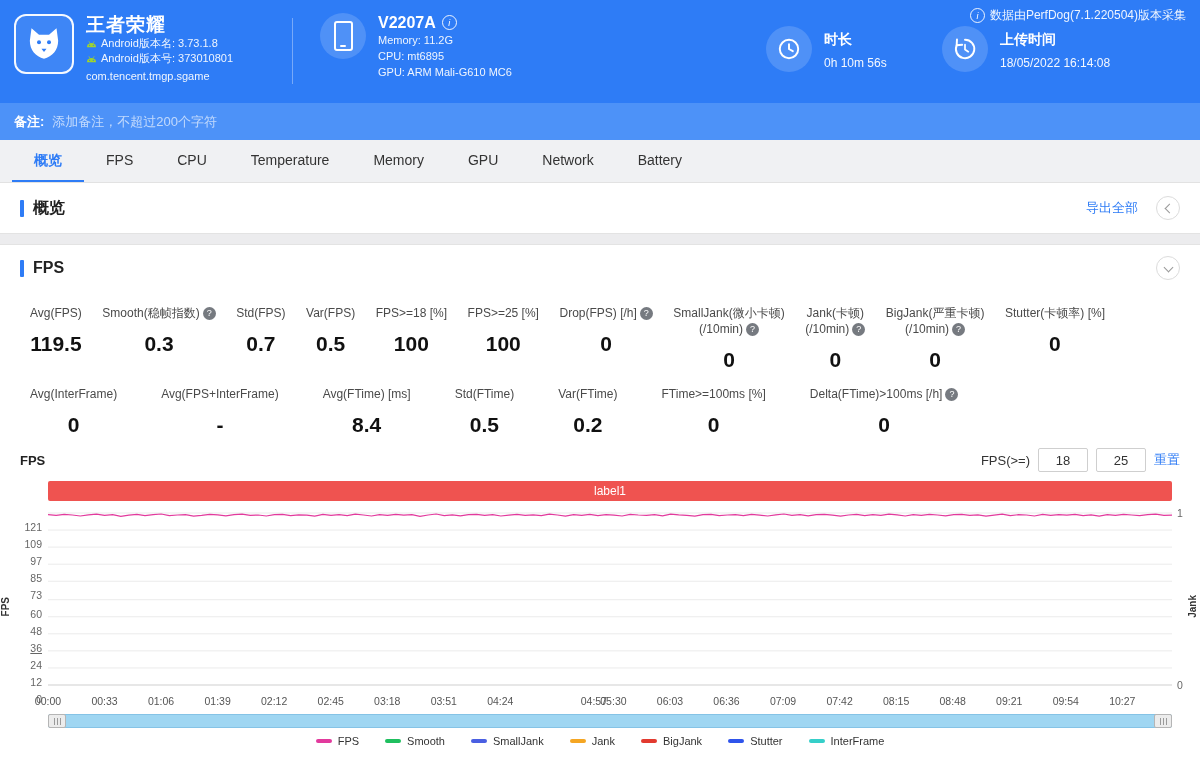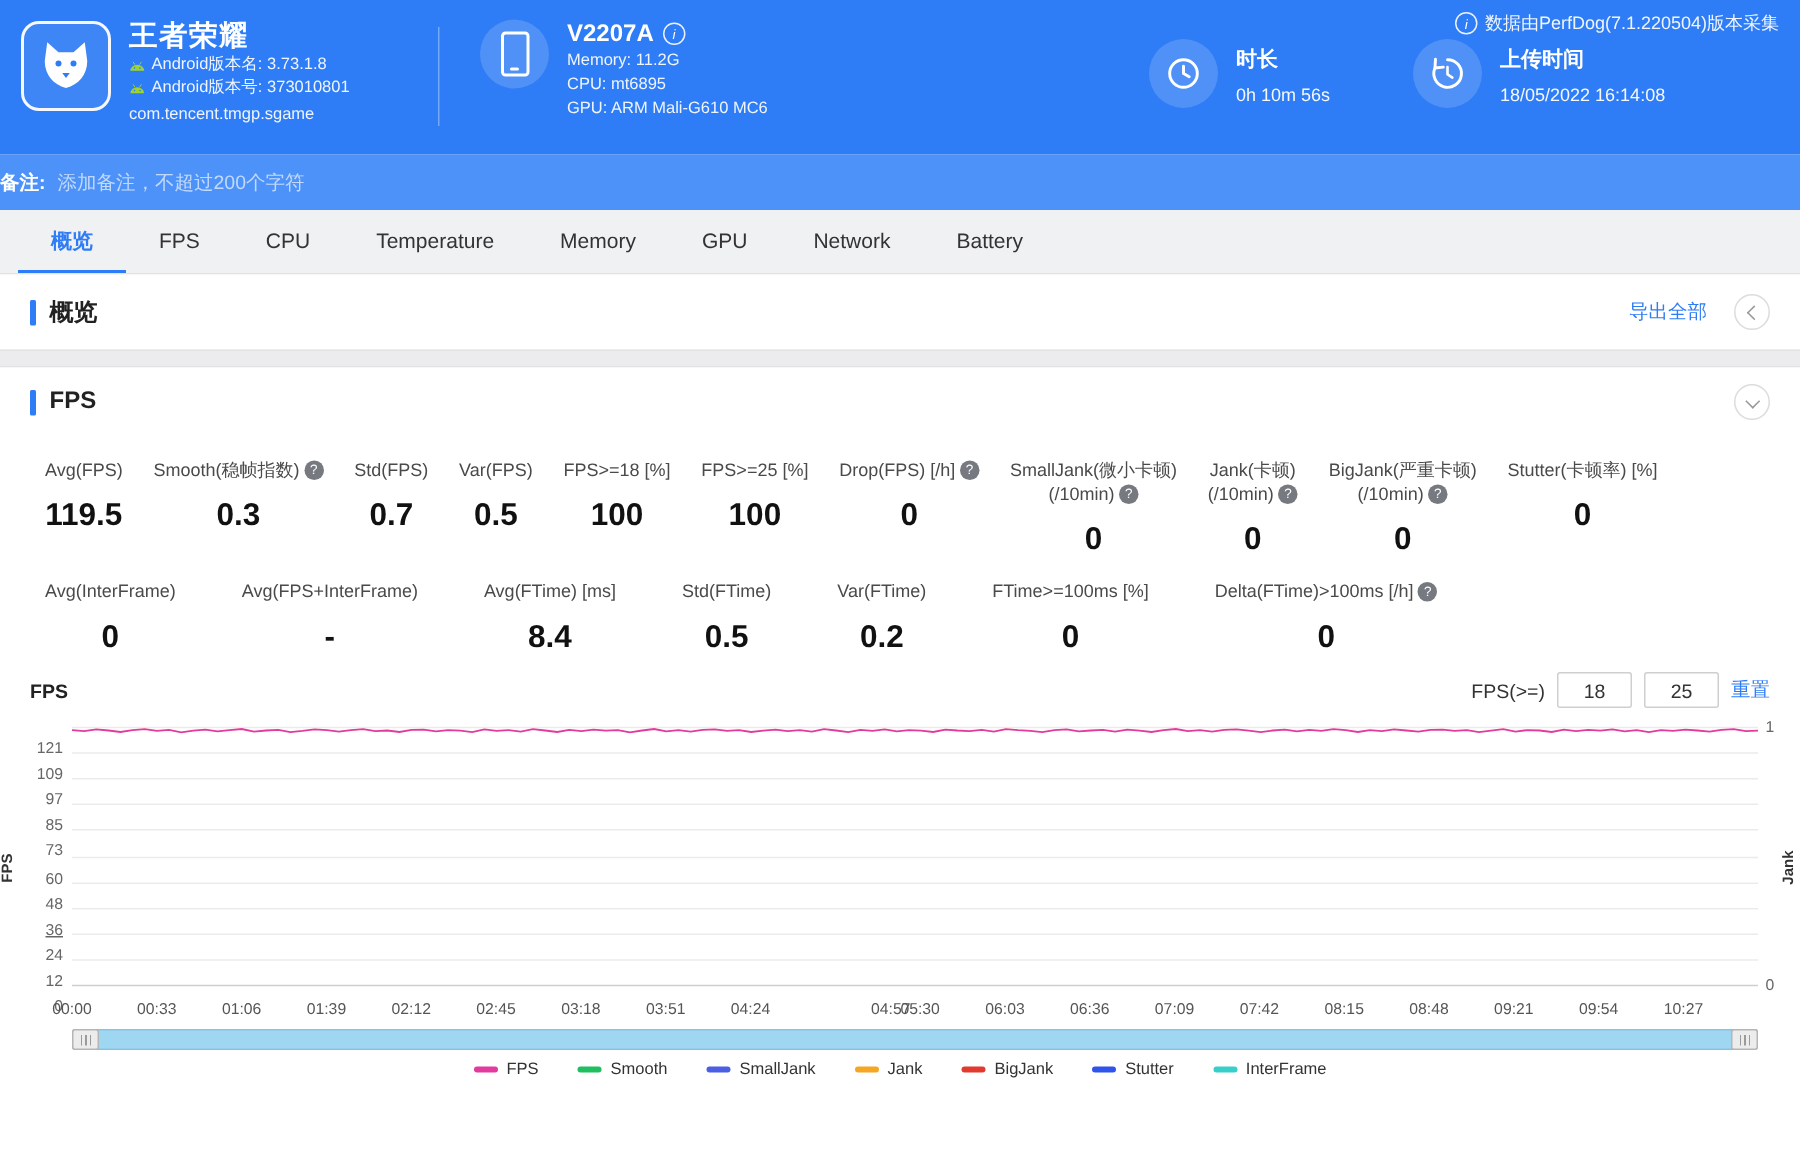--- a/index.html
+++ b/index.html
@@ -33,21 +33,21 @@
   .creator{left:608px;top:26px;}
   .duration{left:766px;top:26px;}
   .upload{left:942px;top:26px;}
   .collect{position:absolute;top:7px;right:14px;display:flex;align-items:center;gap:5px;
            font-size:12px;color:rgba(255,255,255,.92);}
   .phone{width:15px;height:26px;border:2px solid #fff;border-radius:3px;position:relative;}
   .phone:after{content:'';position:absolute;bottom:2px;left:50%;transform:translateX(-50%);
                width:6px;height:2px;background:#fff;border-radius:1px;}
 
   
-  .note-bar{height:37px;background:var(--note-bg,#4d92f8);display:flex;align-items:center;padding:0 0;}
+  .note-bar{height:37px;background:var(--note-bg,#4d92f8);display:flex;align-items:center;padding:0 14px;}
   .note-label{color:#fff;font-size:13px;font-weight:bold;}
   .note-ph{color:rgba(255,255,255,.65);font-size:13px;margin-left:8px;flex:1;cursor:text;}
 
   
   .tabs{height:42px;background:#f0f1f3;border-bottom:1px solid #e2e2e2;display:flex;padding-left:12px;}
   .tab{padding:0 22px;line-height:41px;font-size:14px;color:#333;cursor:pointer;}
   .tab.active{color:var(--accent,#2e7cf6);border-bottom:2px solid var(--accent,#2e7cf6);font-weight:bold;}
 
   
   .sec-head{height:50px;background:#fff;display:flex;align-items:center;padding:0 20px;}
@@ -367,20 +367,23 @@
 
     <div class="chart-ctrl">
       <span class="chart-name">FPS</span>
       <span class="spacer"></span>
       <span class="ctrl-label">FPS(&gt;=)</span>
       <input class="ctrl-input" value="18" style="">
       <input class="ctrl-input" value="25" style="">
       <a class="link">重置</a>
     </div>
 
+    <div class="banner">
+      <span>label1</span>
+    </div>
 
     <div class="chart-outer">
       <span class="axis-title left">FPS</span>
       <span class="axis-title right">Jank</span>
       <div class="plot" id="plot">
         <svg id="plot-svg" preserveAspectRatio="none" viewBox="0 0 1124 184">
             <line x1="0" x2="1124" y1="6" y2="6" stroke="#ebebeb" stroke-width="1"></line>
             <line x1="0" x2="1124" y1="23.05785123966942" y2="23.05785123966942" stroke="#ebebeb" stroke-width="1"></line>
             <line x1="0" x2="1124" y1="40.11570247933884" y2="40.11570247933884" stroke="#ebebeb" stroke-width="1"></line>
             <line x1="0" x2="1124" y1="57.17355371900827" y2="57.17355371900827" stroke="#ebebeb" stroke-width="1"></line>

